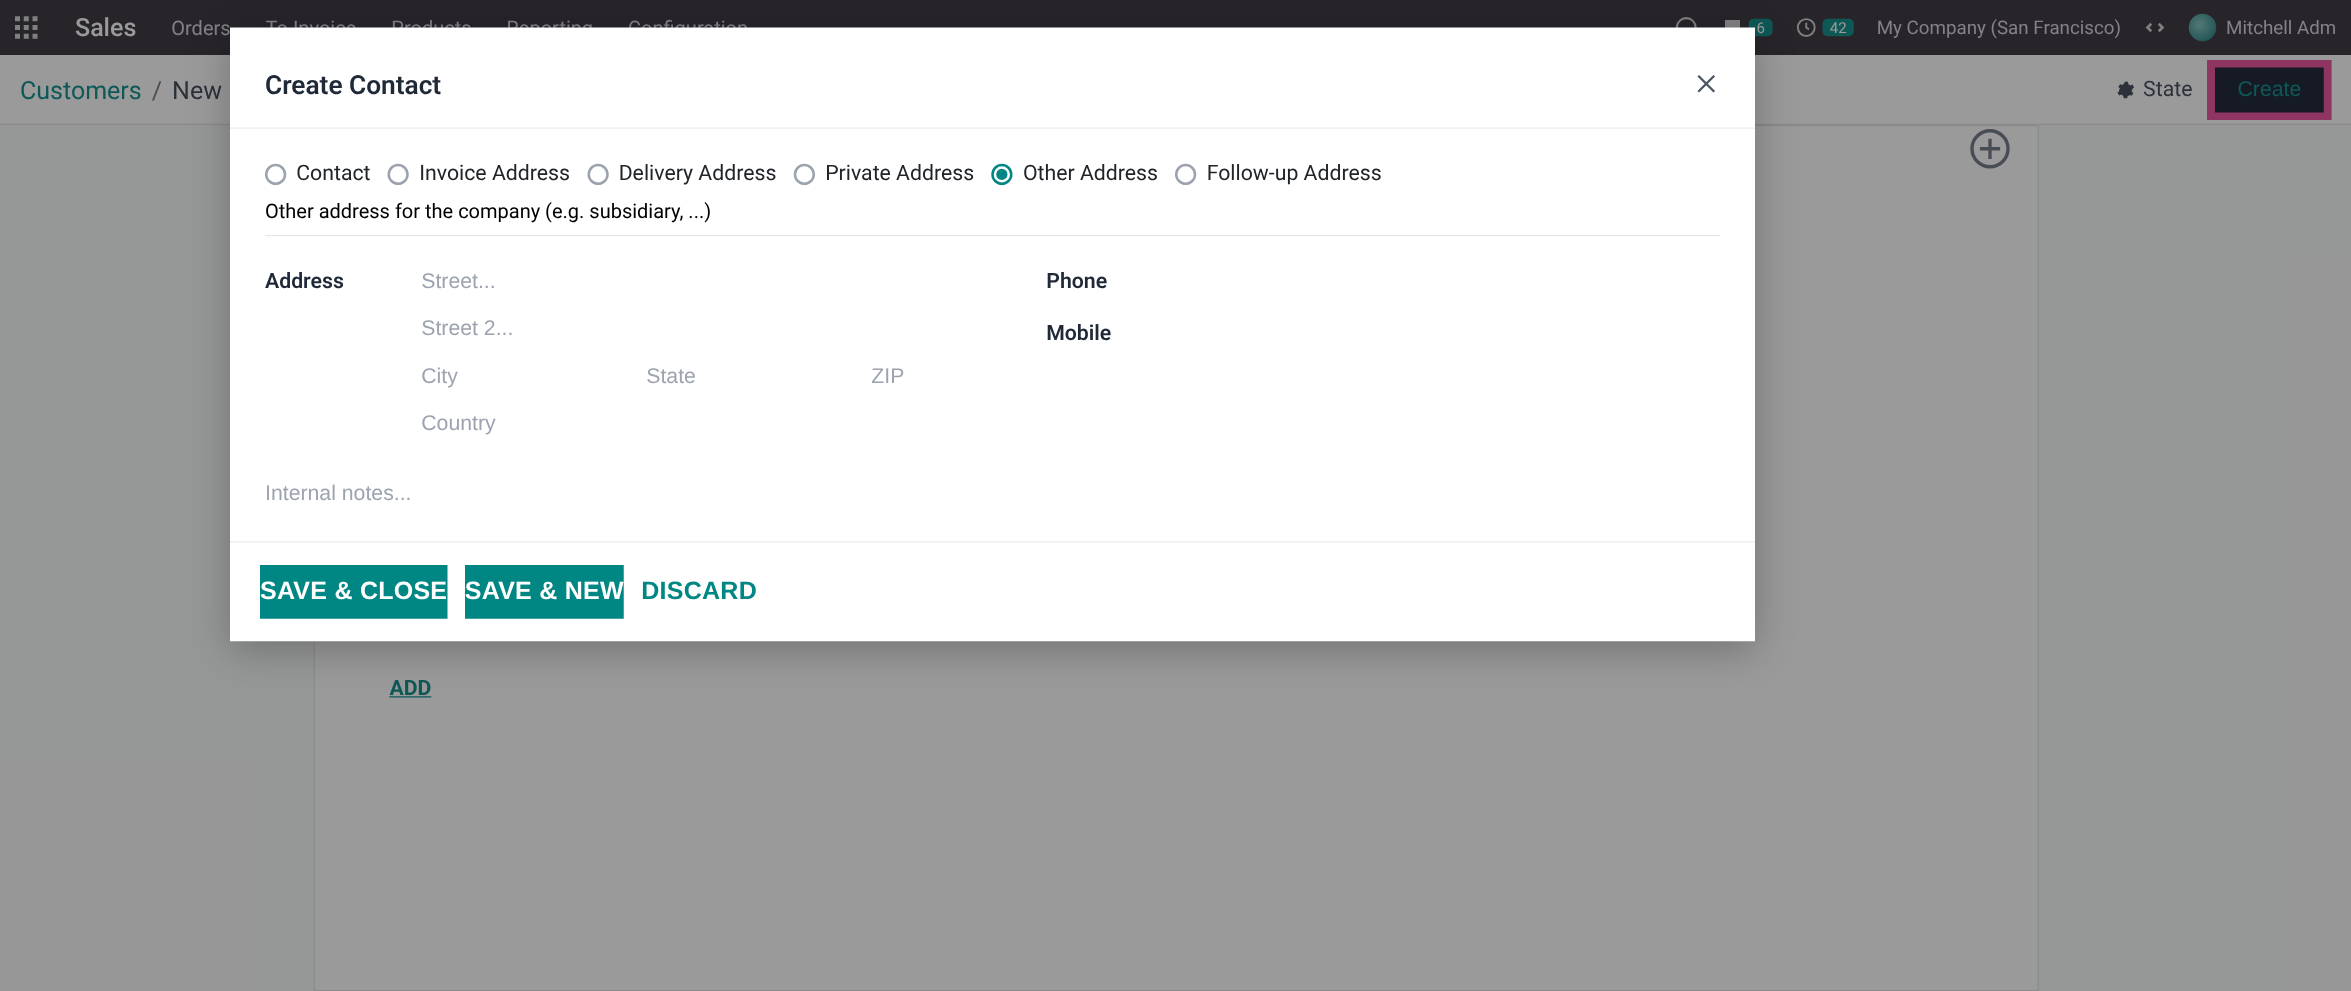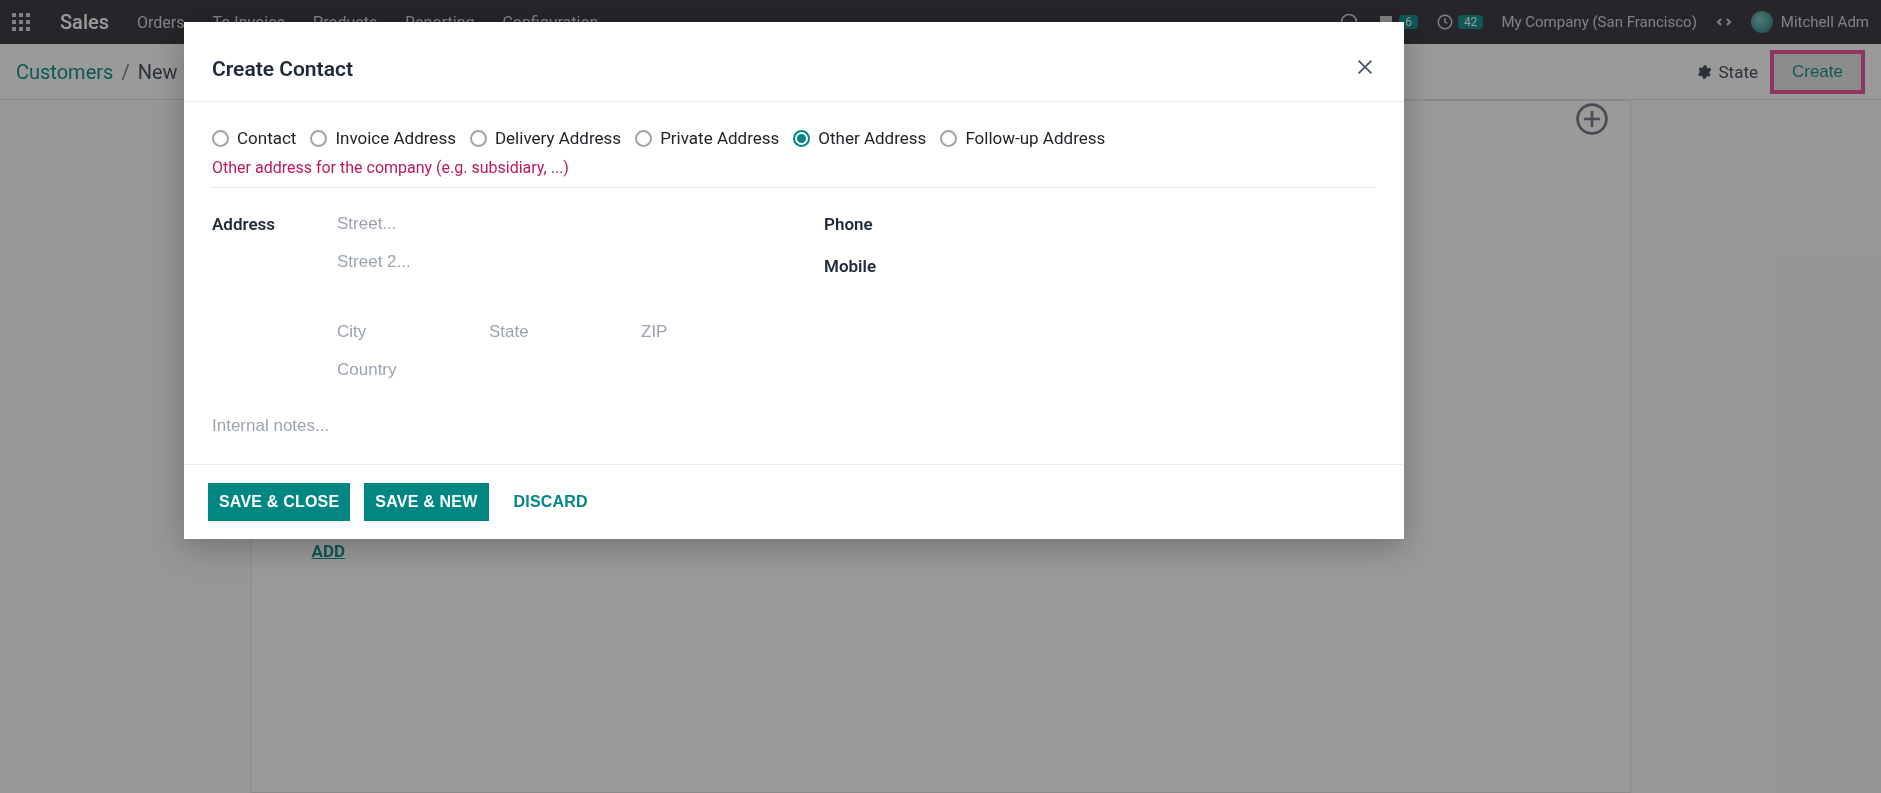--- a/index.html
+++ b/index.html
@@ -48,21 +48,21 @@
       position:relative;
       z-index:10;
     }
     .breadcrumb { font-size:20px; display:flex; align-items:center; gap:8px; }
     .breadcrumb .link { color:#008784; cursor:pointer; }
     .breadcrumb .sep { color:#6c757d; }
     .breadcrumb .current { color:#374151; }
     .subbar .right { margin-left:auto; display:flex; gap:12px; align-items:center;}
     .action-btn { display:flex; align-items:center; gap:6px; color:#374151; font-size:17px; cursor:pointer;}
     .create-btn {
-      border:4px solid #ec4899; color:#008784; background:#e5e5e5;
+      border:6px solid #ec4899; color:#008784; background:#0f172a;
       padding:8px 18px; font-size:17px; cursor:pointer;
     }
 
     
     .page-bg {
       position:absolute; top:100px; left:0; right:0; bottom:0;
       display:flex; justify-content:center;
       z-index:10;
     }
     .card {
@@ -129,55 +129,55 @@
     .radio-opt { display:flex; align-items:center; gap:8px; cursor:pointer;}
     .radio {
       width:17px; height:17px; border:2px solid #9ca3af; border-radius:50%;
       display:inline-block; position:relative;
     }
     .radio.selected { border-color:#008784; }
     .radio.selected::after {
       content:""; position:absolute; inset:2px; background:#008784; border-radius:50%;
     }
 
-    .hint { color:#be185d; font-size:16px; margin-bottom:10px; }
+    .hint { color:#000000; font-size:16px; margin-bottom:10px; }
     .divider { border:none; border-top:1px solid #e5e7eb; margin: 8px 0 22px 0;}
 
     .form-grid {
       display:grid;
       grid-template-columns: 1fr 1fr;
       gap: 0 60px;
     }
     .form-row { display:flex; align-items:flex-start; margin-bottom: 14px;}
     .form-label { width:125px; font-size:17px; font-weight:600; color:#1f2937; padding-top:4px;}
     .form-inputs { flex:1; display:flex; flex-direction:column; gap:10px;}
     .input {
       border:none; outline:none;
       font-size:17px; color:#b91c1c;
       padding:4px 0;
       width:100%;
       background:transparent;
     }
     .input::placeholder { color:#9ca3af; }
-    .inline3 { display:flex; gap:32px;margin-top:32px;}
+    .inline3 { display:flex; gap:60px;}
     .inline3 .input { width: auto; }
 
     .notes {
       margin-top: 14px;
     }
     .notes .input { font-size:17px; }
 
     .modal-footer {
       border-top:1px solid #e9ecef;
       padding:18px 24px;
       display:flex; gap:14px;
     }
     .btn {
-      font-size:16px; font-weight:600;
-      padding:10px 11px;
+      font-size:20px; font-weight:600;
+      padding:10px 0;
       border:none; cursor:pointer;
       letter-spacing: .2px;
     }
     .btn-primary { background:#008784; color:#fff; }
     .btn-link { background:transparent; color:#008784; }
 
     .avatar-circle {
       width:22px; height:22px; border-radius:50%;
       background: radial-gradient(circle at 40% 40%, #7cc1bf 0%, #0b6f6d 100%);
       display:inline-block;

